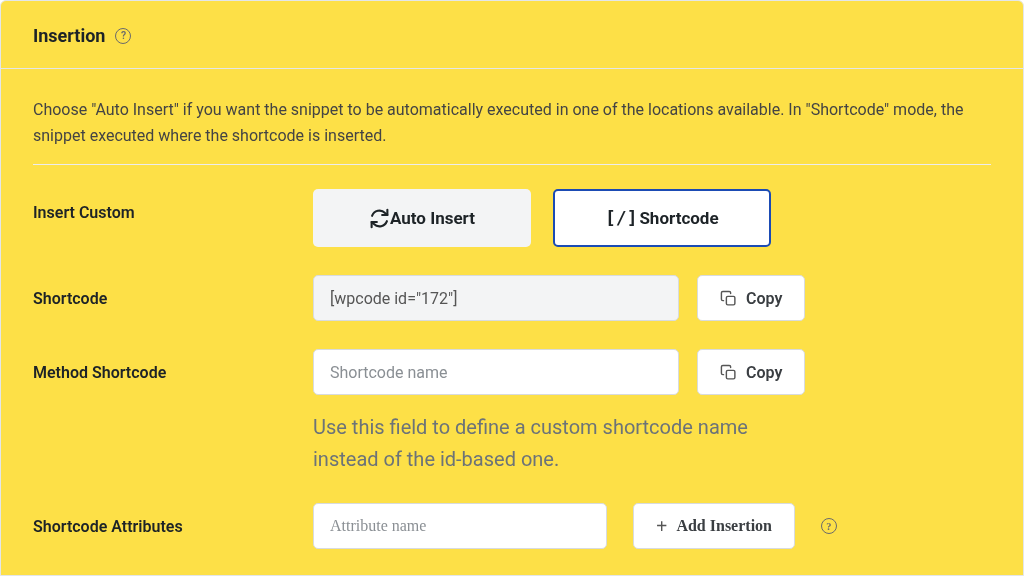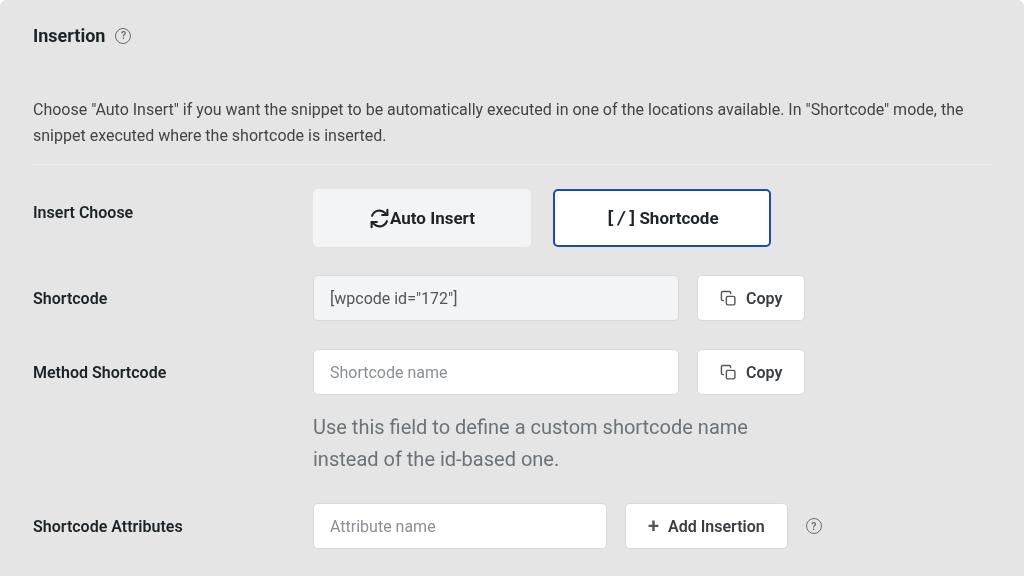--- a/index.html
+++ b/index.html
@@ -8,21 +8,21 @@
     font-family: -apple-system, BlinkMacSystemFont, "Segoe UI", Roboto, Helvetica, Arial, sans-serif;
     color: #1d2327;
     background: #fff;
     font-size: 14px;
   }
   .panel {
     width: 1024px;
     height: 576px;
     border: 1px solid #e3e6e8;
     border-radius: 6px 6px 0 0;
-    background: #e5e5e5;
+    background: #fde047;
     overflow: hidden;
   }
   .panel-header {
     padding: 24px 32px 22px 32px;
     border-bottom: 1px solid #e3e6e8;
     display: flex;
     align-items: center;
     gap: 10px;
   }
   .panel-title {
@@ -136,22 +136,23 @@
   }
   .hint {
     margin-top: 16px;
     font-size: 20px;
     line-height: 1.6;
     color: #6c7378;
     max-width: 480px;
   }
   .attr-row {
     display: flex;
-    gap: 18px;
-    align-items: center;
+    gap: 26px;
+    align-items: center;
+    font-family: Liberation Serif, serif;
   }
   .attr-input {
     width: 294px;
     height: 46px;
     border: 1px solid #d8dbde;
     border-radius: 5px;
     background: #fff;
     padding: 0 16px;
     font-size: 16px;
     font-family: inherit;
@@ -169,21 +170,21 @@
     <span class="help-icon-sm">?</span>
   </div>
 
   <div class="panel-body">
 
     <div class="intro-text">Choose "Auto Insert" if you want the snippet to be automatically executed in one of the locations available. In "Shortcode" mode, the snippet executed where the shortcode is inserted.</div>
 
     <hr class="divider">
 
     <div class="form-row">
-      <div class="form-label">Insert Choose</div>
+      <div class="form-label">Insert Custom</div>
       <div class="form-field">
         <div class="toggle-group">
 
           <div class="toggle-option">
             <span class="icon-box">
               <svg width="21" height="21" viewBox="0 0 24 24" fill="none" stroke="#1d2327" stroke-width="2.4" stroke-linecap="round" stroke-linejoin="round">
                 <path d="M21 2v6h-6"></path>
                 <path d="M3 22v-6h6"></path>
                 <path d="M3.51 9a9 9 0 0 1 14.85-3.36L21 8"></path>
                 <path d="M20.49 15a9 9 0 0 1-14.85 3.36L3 16"></path>

